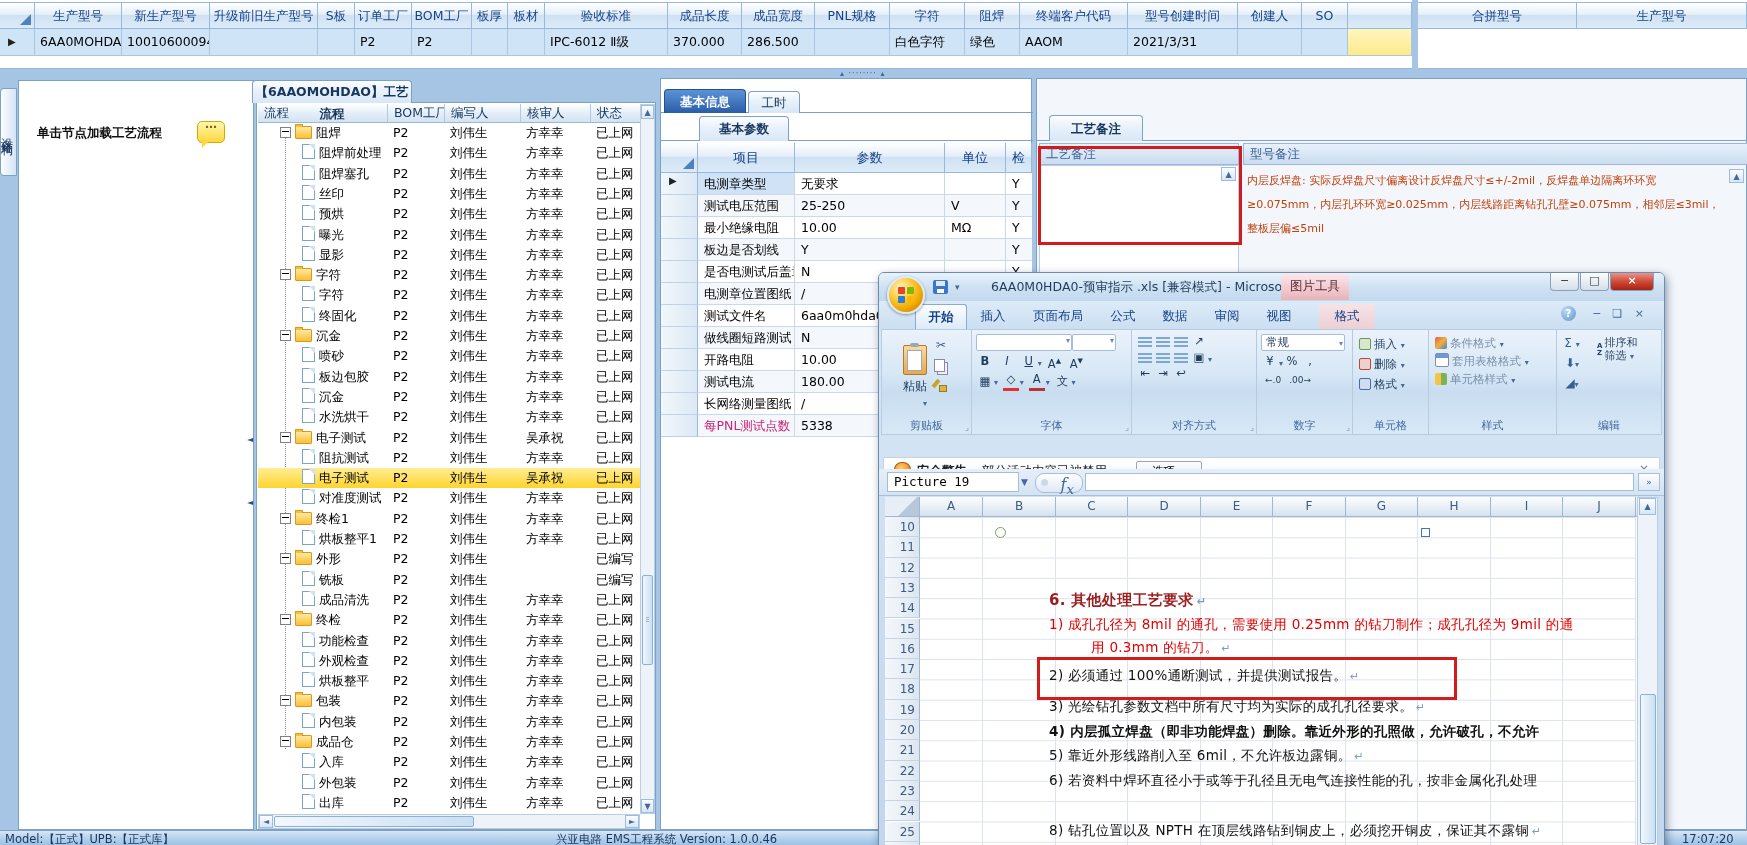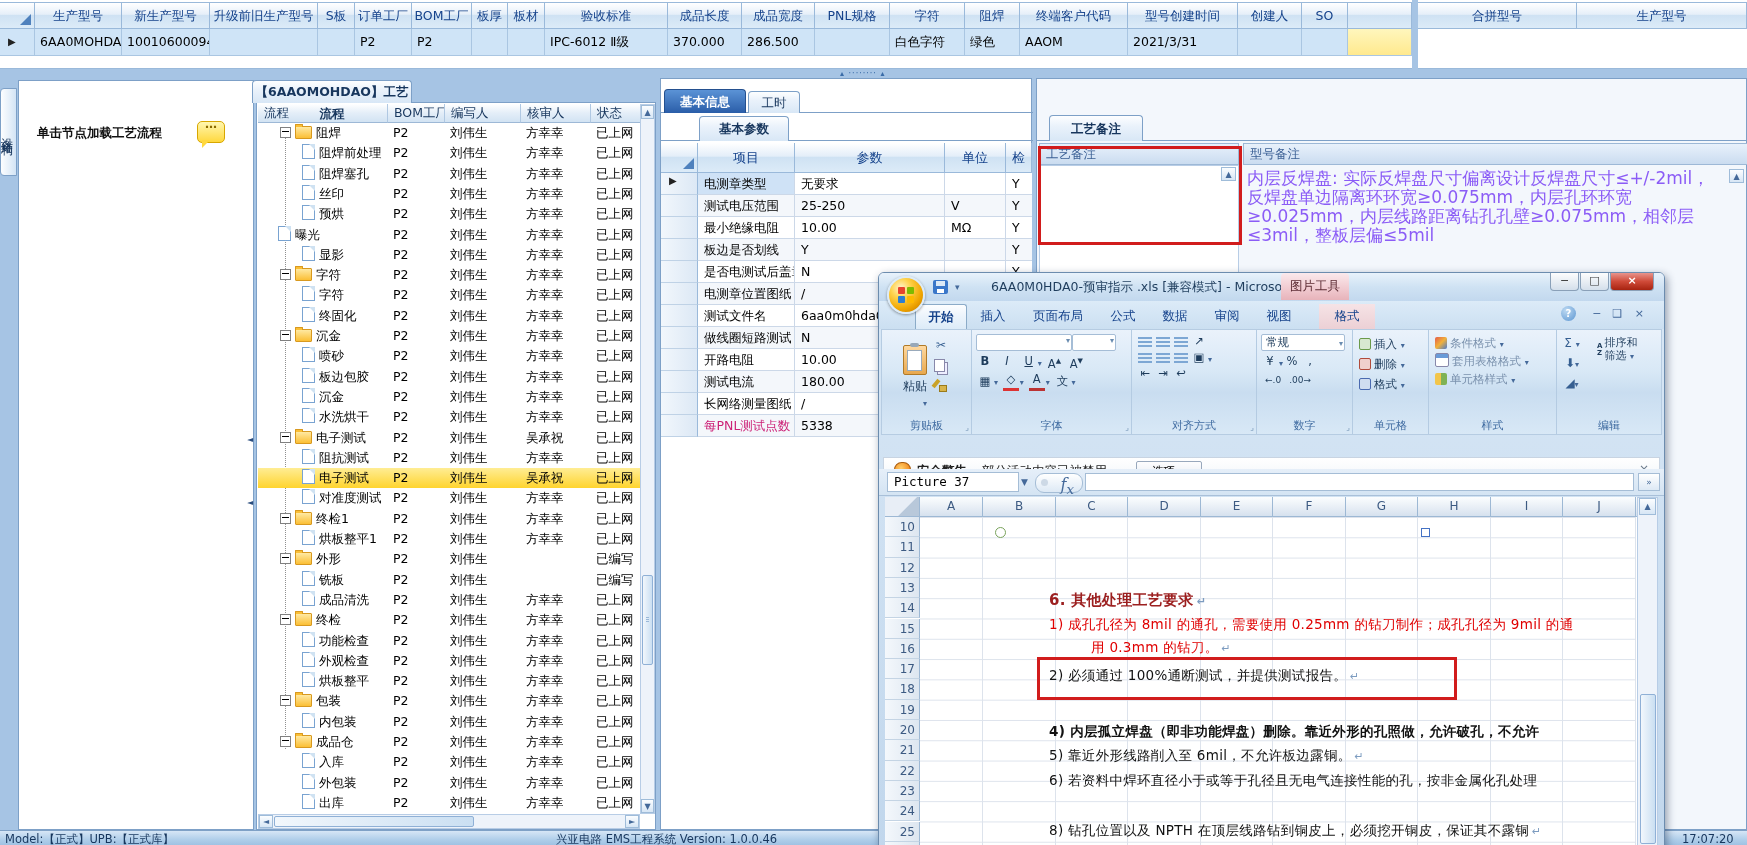--- a/index.html
+++ b/index.html
@@ -264,21 +264,21 @@
         <div class="tc" style="left: 333px; width: 49px;">已上网</div>
       </div>
       <div class="trow" style="top: 101.2px;">
         <div class="tc" style="left: 0px; width: 130px; padding-left: 44px;"><span class="doc"></span>预烘</div>
         <div class="tc" style="left: 130px; width: 57px;">P2</div>
         <div class="tc" style="left: 187px; width: 76px;">刘伟生</div>
         <div class="tc" style="left: 263px; width: 70px;">方幸幸</div>
         <div class="tc" style="left: 333px; width: 49px;">已上网</div>
       </div>
       <div class="trow" style="top: 121.5px;">
-        <div class="tc" style="left: 0px; width: 130px; padding-left: 20px;"><span class="doc"></span>曝光</div>
+        <div class="tc" style="left: 0px; width: 130px; padding-left: 44px;"><span class="doc"></span>曝光</div>
         <div class="tc" style="left: 130px; width: 57px;">P2</div>
         <div class="tc" style="left: 187px; width: 76px;">刘伟生</div>
         <div class="tc" style="left: 263px; width: 70px;">方幸幸</div>
         <div class="tc" style="left: 333px; width: 49px;">已上网</div>
       </div>
       <div class="trow" style="top: 141.8px;">
         <div class="tc" style="left: 0px; width: 130px; padding-left: 44px;"><span class="doc"></span>显影</div>
         <div class="tc" style="left: 130px; width: 57px;">P2</div>
         <div class="tc" style="left: 187px; width: 76px;">刘伟生</div>
         <div class="tc" style="left: 263px; width: 70px;">方幸幸</div>
@@ -569,21 +569,21 @@
 
   <div class="panel" id="remarkpanel" style="left:1036px;top:78px;width:711px;height:752px;background:#f3f7fc">
     <div class="toptab" style="left:12px;top:36px;width:94px;height:26px;line-height:25px">工艺备注</div>
     <div class="subline" style="left:0;top:61px;width:711px"></div>
 
     <div class="sechdr" style="left:2px;top:64px;width:200px;height:22px">工艺备注</div>
     <div style="position:absolute;left:2px;top:86px;width:200px;height:180px;background:#fff;border:1px solid #b8cde6;box-sizing:border-box"></div>
     <div class="sbbtn" style="left:184px;top:88px;width:15px;height:14px">▲</div>
 
     <div class="sechdr" style="left:206px;top:64px;width:505px;height:22px">型号备注</div>
-    <div style="position:absolute;left:210px;top:90px;width:478px;font-size:17px;line-height:19px;color:#8b5cf6">内层反焊盘: 实际反焊盘尺寸偏离设计反焊盘尺寸≤+/-2mil，反焊盘单边隔离环环宽≥0.075mm，内层孔环环宽≥0.025mm，内层线路距离钻孔孔壁≥0.075mm，相邻层≤3mil，整板层偏≤5mil</div>
+    <div style="position:absolute;left:210px;top:90px;width:478px;font-size:11px;line-height:24px;color:#c2410c">内层反焊盘: 实际反焊盘尺寸偏离设计反焊盘尺寸≤+/-2mil，反焊盘单边隔离环环宽≥0.075mm，内层孔环环宽≥0.025mm，内层线路距离钻孔孔壁≥0.075mm，相邻层≤3mil，整板层偏≤5mil</div>
     <div class="sbbtn" style="left:692px;top:90px;width:15px;height:14px">▲</div>
   </div>
 
   <div class="redbox" style="left:1038px;top:146px;width:198px;height:93px"></div>
 
   <div id="statusbar">
     <span style="position:absolute;left:5px">Model:【正式】UPB:【正式库】</span>
     <span style="position:absolute;left:556px">兴亚电路 EMS工程系统 Version: 1.0.0.46</span>
     <span style="position:absolute;left:1682px">17:07:20</span>
   </div>
@@ -705,21 +705,21 @@
 
     <div class="secbar">
       <span class="shield"></span>
       <span class="secbold">安全警告</span>
       <span class="secmsg">部分活动内容已被禁用。</span>
       <span class="secbtnx">选项...</span>
       <span class="secclose">×</span>
     </div>
 
     <div class="fbar">
-      <span class="namebox">Picture 37</span>
+      <span class="namebox">Picture 19</span>
       <span class="nbdrop">▼</span>
       <span class="fxoval">
           <b></b>
           <i>f<sub>x</sub></i>
         </span>
       <span class="fline"></span>
       <span class="fexp">»</span>
     </div>
 
     <div id="xsheet">
@@ -763,20 +763,21 @@
         <div class="xrh" style="top: 283.9px; height: 20.3px; line-height: 20.3px;">23</div>
         <div class="xrh" style="top: 304.2px; height: 20.3px; line-height: 20.3px;">24</div>
         <div class="xrh" style="top: 324.5px; height: 20.3px; line-height: 20.3px;">25</div>
         <div class="xrh" style="top: 344.8px; height: 20.3px; line-height: 20.3px;">26</div>
         <div style="position: absolute; inset: 20px 22px 0px 0px; overflow: hidden; pointer-events: none;">
           <div class="redbox" style="left: 152px; top: 140px; width: 414px; height: 37px;"></div>
           <div class="xline heading" style="left: 164px; top: 74px;">6.  其他处理工艺要求<span class="mk">↵</span></div>
           <div class="xline red" style="left: 164px; top: 99px;">1)  成孔孔径为 8mil 的通孔，需要使用 0.25mm 的钻刀制作；成孔孔径为 9mil 的通</div>
           <div class="xline red" style="left: 206px; top: 122px;">用 0.3mm 的钻刀。<span class="mk">↵</span></div>
           <div class="xline black" style="left: 164px; top: 150px;">2)  必须通过 100%通断测试，并提供测试报告。<span class="mk">↵</span></div>
+          <div class="xline black" style="left: 164px; top: 181px;">3)  光绘钻孔参数文档中所有尺寸均为实际的成孔孔径要求。<span class="mk">↵</span></div>
           <div class="xline black" style="left: 164px; top: 206px; font-weight: bold;">4)  内层孤立焊盘（即非功能焊盘）删除。靠近外形的孔照做，允许破孔，不允许</div>
           <div class="xline black" style="left: 164px; top: 230px;">5)  靠近外形线路削入至 6mil，不允许板边露铜。<span class="mk">↵</span></div>
           <div class="xline black" style="left: 164px; top: 255px;">6)  若资料中焊环直径小于或等于孔径且无电气连接性能的孔，按非金属化孔处理</div>
           <div class="xline black" style="left: 164px; top: 305px;">8)  钻孔位置以及 NPTH 在顶层线路钻到铜皮上，必须挖开铜皮，保证其不露铜<span class="mk">↵</span></div>
           <div class="hcir" style="left: 110px; top: 10px;"></div>
           <div class="hsq" style="left: 536px; top: 11px;"></div>
         </div>
         <div class="sbtrack" style="right: 0px; top: 0px; width: 21px; bottom: 0px;">
           <div class="sbbtn" style="left: 1px; top: 0px; width: 17px; height: 17px; line-height: 15px;">▲</div>
           <div class="sbthumb" style="left: 2px; top: 196px; width: 16px; height: 150px;"></div>

